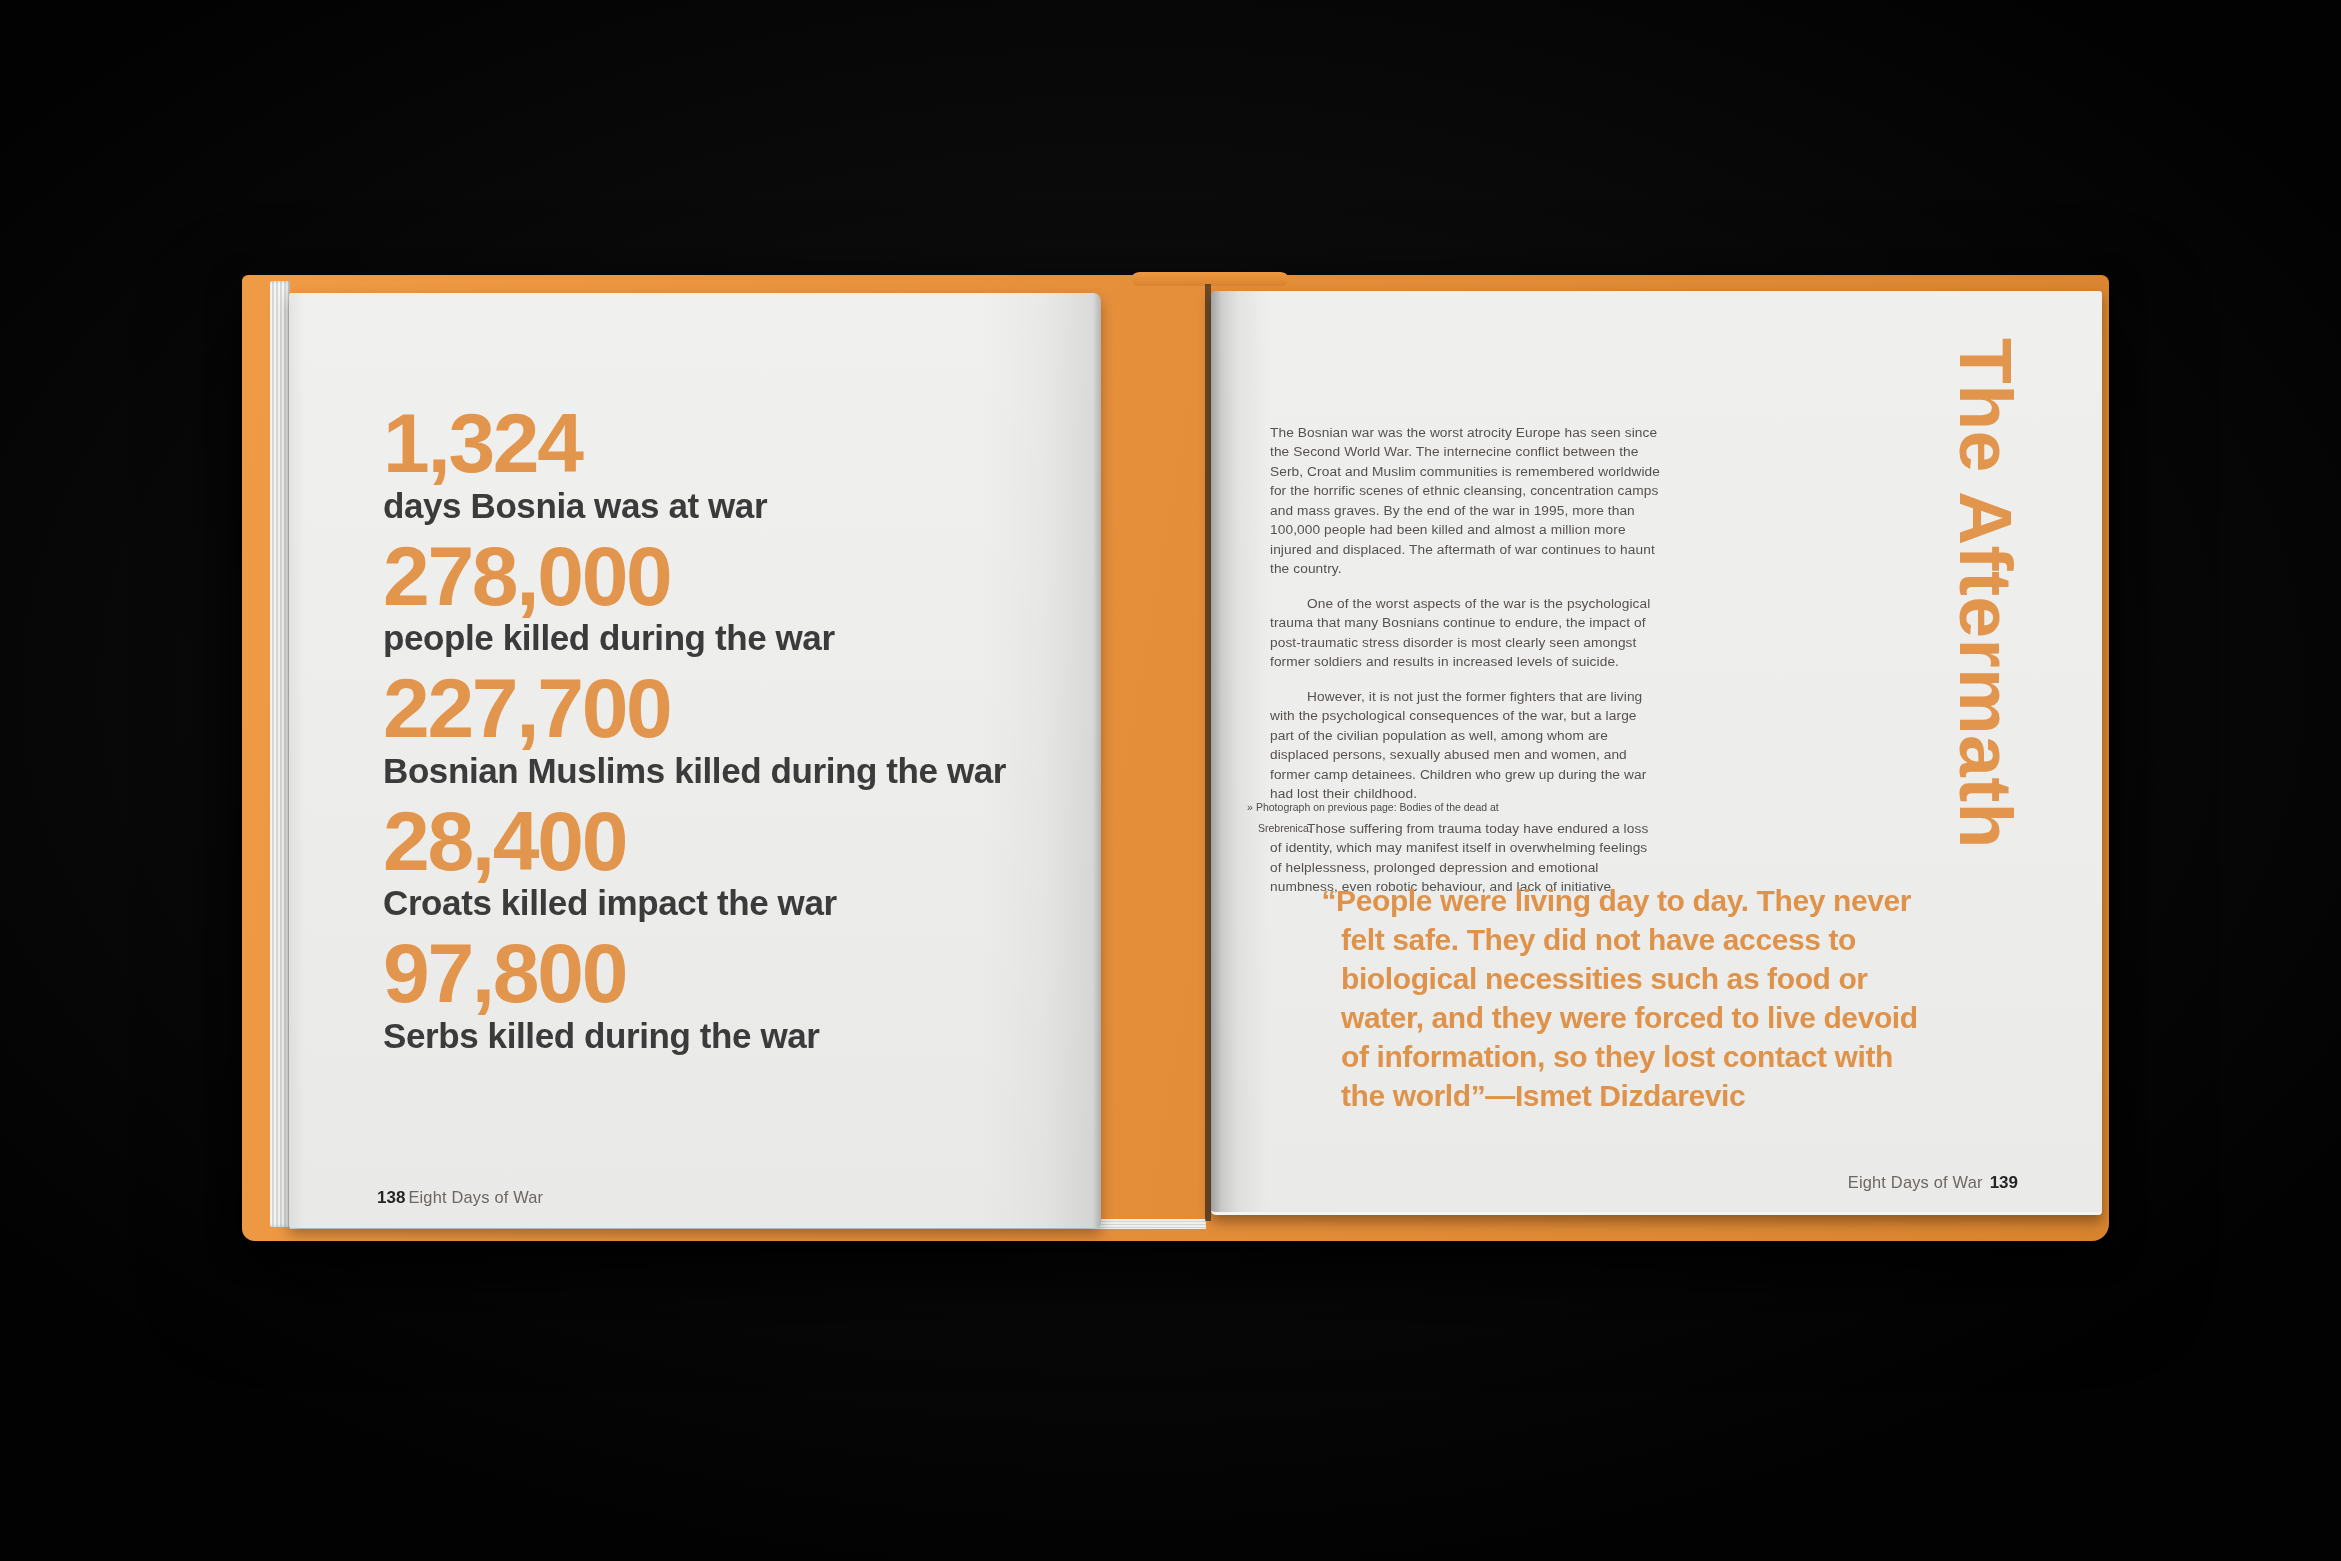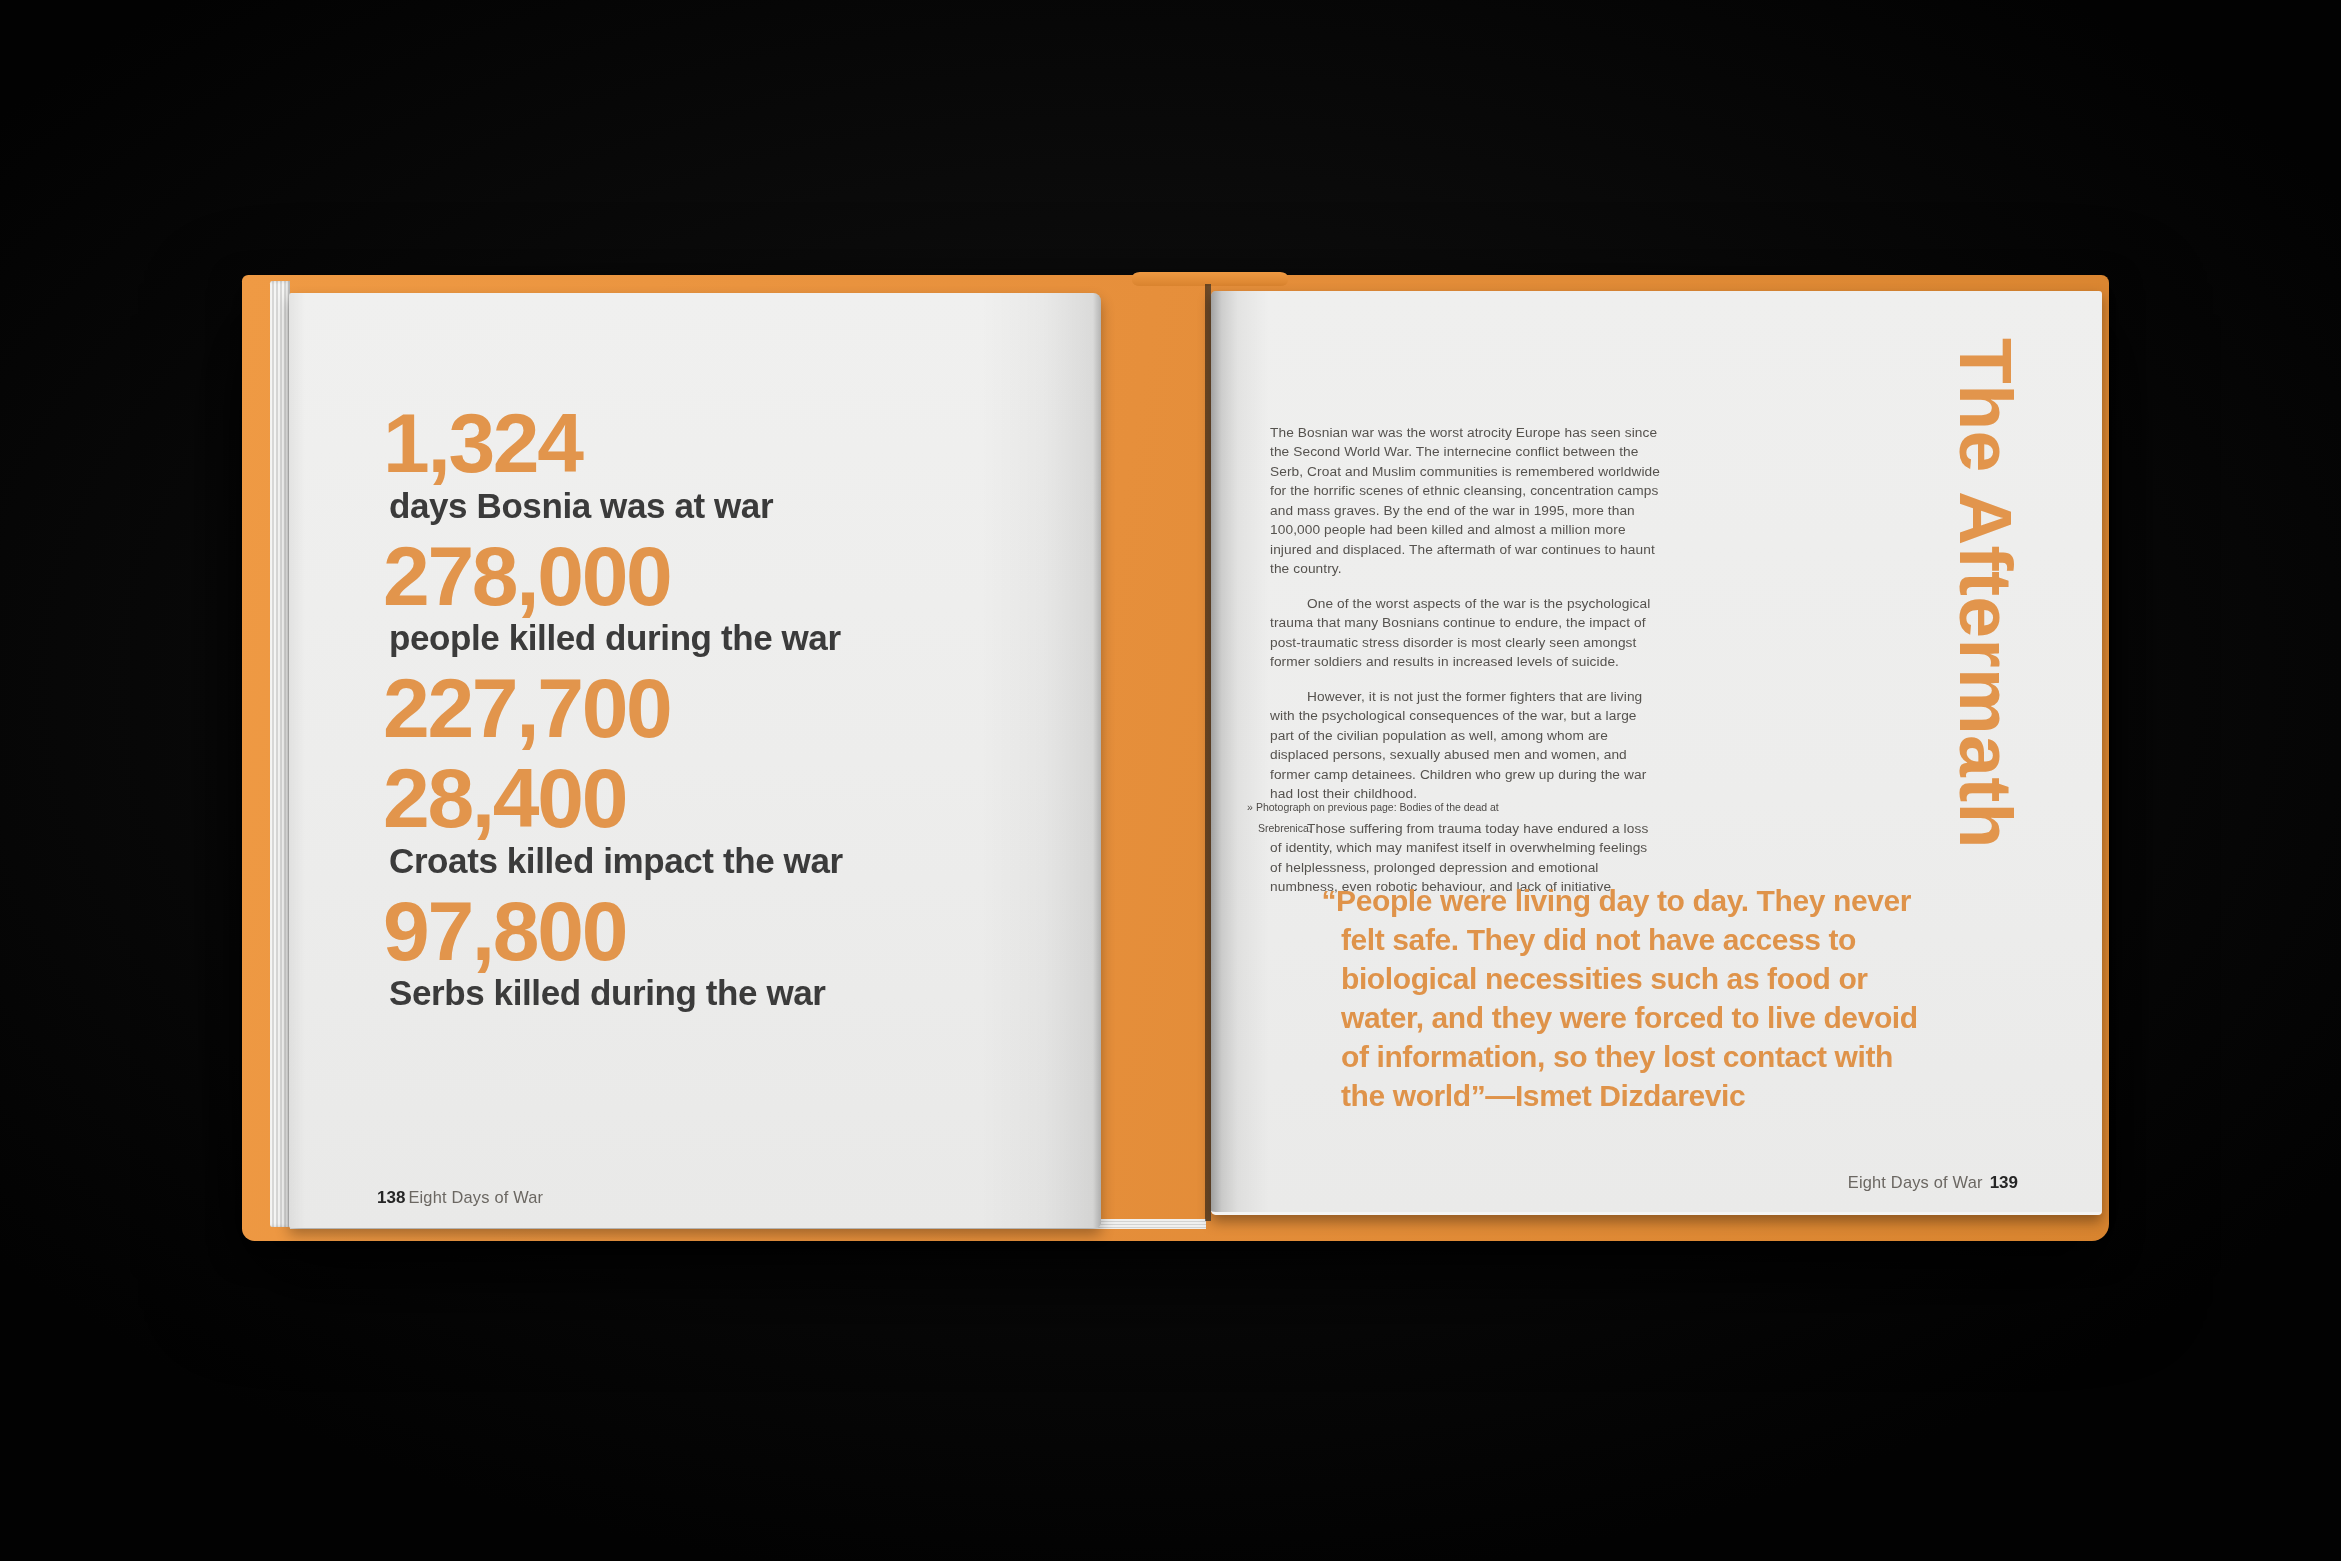--- a/index.html
+++ b/index.html
@@ -65,21 +65,21 @@
 
   
   .stats { position: absolute; left: 94px; top: 113px; }
   .stat { margin-bottom: 15px; }
   .stat-value {
     font-size: 84px; font-weight: bold; line-height: 75px;
     letter-spacing: -2.3px; color: #E2954C;
   }
   .stat-label {
     font-size: 35px; font-weight: bold; line-height: 37px; margin-top: 5.5px;
-    letter-spacing: -0.4px; color: #3B3B3B; margin-left: 6px;
+    letter-spacing: -0.4px; color: #3B3B3B;
   }
   .footer {
     position: absolute; font-size: 16.4px; color: #6B6762;
     letter-spacing: 0.2px; white-space: nowrap;
   }
   .footer .pagenum { font-size: 17px; font-weight: bold; color: #262626; letter-spacing: 0; }
   .footer-left { left: 88px; bottom: 20px; }
   .footer-left .pagenum { margin-right: 3px; }
   .footer-right { right: 84px; bottom: 19px; }
   .footer-right .pagenum { margin-left: 7px; }
@@ -125,20 +125,21 @@
         <div class="stat">
           <div class="stat-value">1,324</div>
           <div class="stat-label">days Bosnia was at war</div>
         </div>
         <div class="stat">
           <div class="stat-value">278,000</div>
           <div class="stat-label">people killed during the war</div>
         </div>
         <div class="stat">
           <div class="stat-value">227,700</div>
+          <div class="stat-label">Bosnian Muslims killed during the war</div>
         </div>
         <div class="stat">
           <div class="stat-value">28,400</div>
           <div class="stat-label">Croats killed impact the war</div>
         </div>
         <div class="stat">
           <div class="stat-value">97,800</div>
           <div class="stat-label">Serbs killed during the war</div>
         </div>
       </div>

